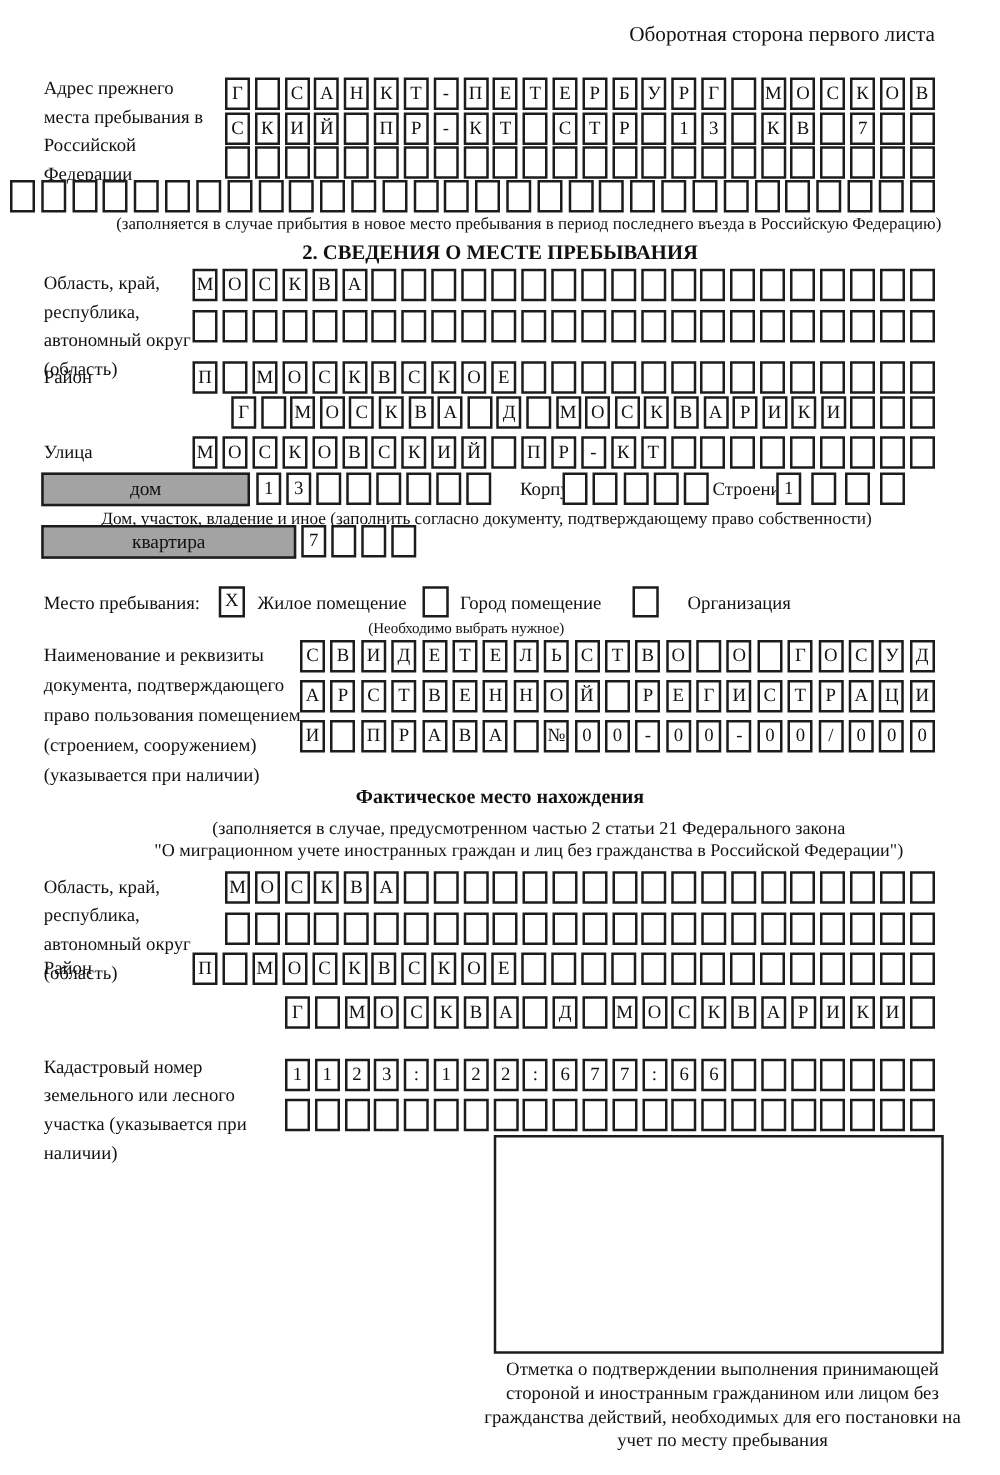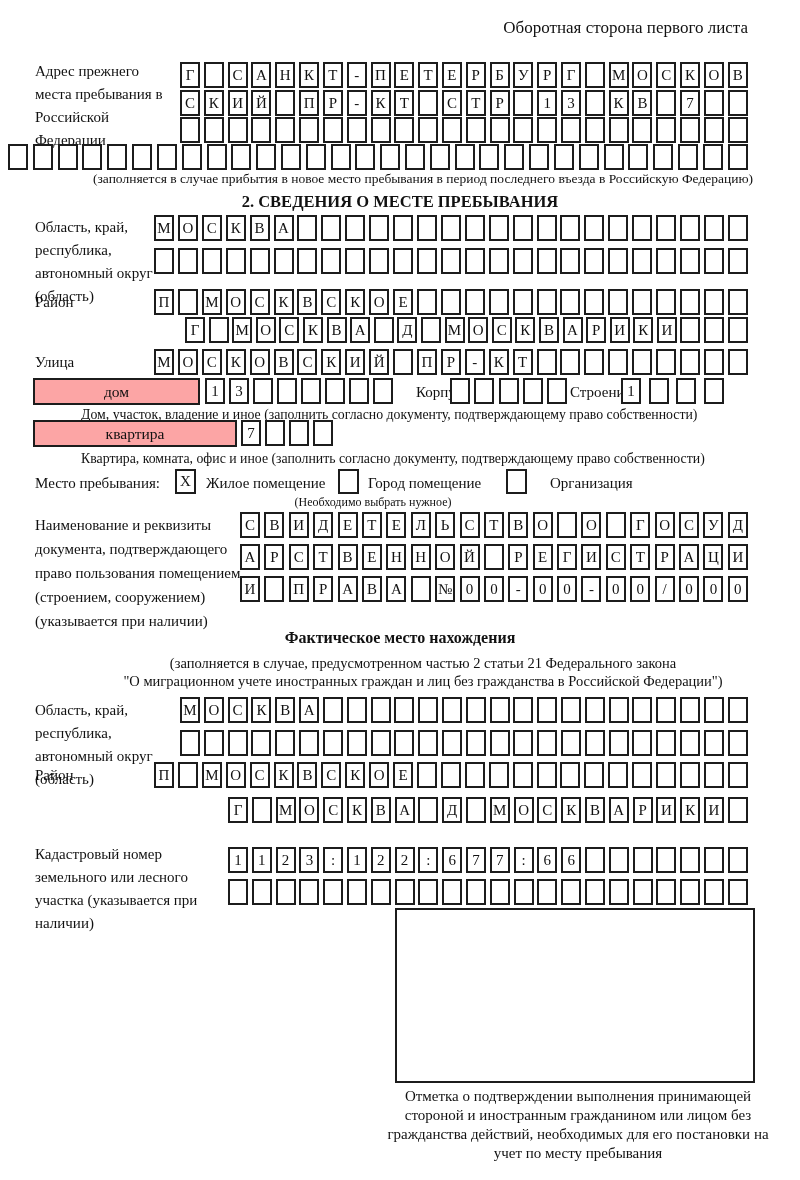--- a/index.html
+++ b/index.html
@@ -5,21 +5,21 @@
   * { box-sizing: border-box; }
   html,body { margin:0; padding:0; background:#ffffff; }
   body { font-family:"Liberation Serif","DejaVu Serif",serif; color:#111; }
   .page { position:relative; width:800px; height:1180px; background:#fff; overflow:hidden; }
   .lbl { position:absolute; font-size:15px; line-height:23px; }
   .lh21 { line-height:21px; }
   .boxrow { position:absolute; display:flex; justify-content:space-between; height:26px; }
   .cell { width:20px; height:26px; border:2px solid #1c1c1c; display:flex; align-items:center;
           justify-content:center; font-size:15px; flex:0 0 auto; background:#fff; overflow:hidden; }
   .widebox { position:absolute; height:27px; border:2px solid #1c1c1c; display:flex;
-             align-items:center; justify-content:center; font-size:15.5px; background:#fca5a5; }
+             align-items:center; justify-content:center; font-size:15.5px; background:#a3a3a3; }
   .caption { position:absolute; font-size:13.5px;padding-left:46px; }
   .cap14 { font-size:12px; }
   .center { left:0; width:800px; text-align:center; }
   .title { position:absolute; font-weight:bold; font-size:16.5px; left:0; width:800px; text-align:center; }
   .checkbox { position:absolute; width:21px; height:25px; border:2px solid #1c1c1c; display:flex;
               align-items:center; justify-content:center; font-size:15px; background:#fff; }
   .markbox { position:absolute; border:2px solid #1c1c1c; background:#fff; }
 </style>
 </head>
 <body>
@@ -312,21 +312,20 @@
     </div>
   <div class="caption" style="left:35px;top:407px;font-size:13.8px">Дом, участок, владение и иное (заполнить согласно документу, подтверждающему право собственности)</div>
 
   <div class="widebox" style="left:33px;top:420px;width:204px">квартира</div>
   <div class="boxrow" style="left:241px;top:420px;width:92px">
       <span class="cell">7</span>
       <span class="cell"></span>
       <span class="cell"></span>
       <span class="cell"></span>
     </div>
-  <div class="caption" style="left:35px;top:451px;font-size:13.8px">Квартира, комната, офис и иное (заполнить согласно документу, подтверждающему право собственности)</div>
 
   <div class="lbl" style="left:35px;top:472px">Место пребывания:</div>
   <div class="checkbox" style="left:175px;top:469px">X</div>
   <div class="lbl" style="left:206px;top:472px">Жилое помещение</div>
   <div class="checkbox" style="left:338px;top:469px"></div>
   <div class="lbl" style="left:368px;top:472px">Город помещение</div>
   <div class="checkbox" style="left:506px;top:469px"></div>
   <div class="lbl" style="left:550px;top:472px">Организация</div>
   <div class="caption cap14" style="left:230px;top:495px;width:240px;text-align:center">(Необходимо выбрать нужное)</div>
 

